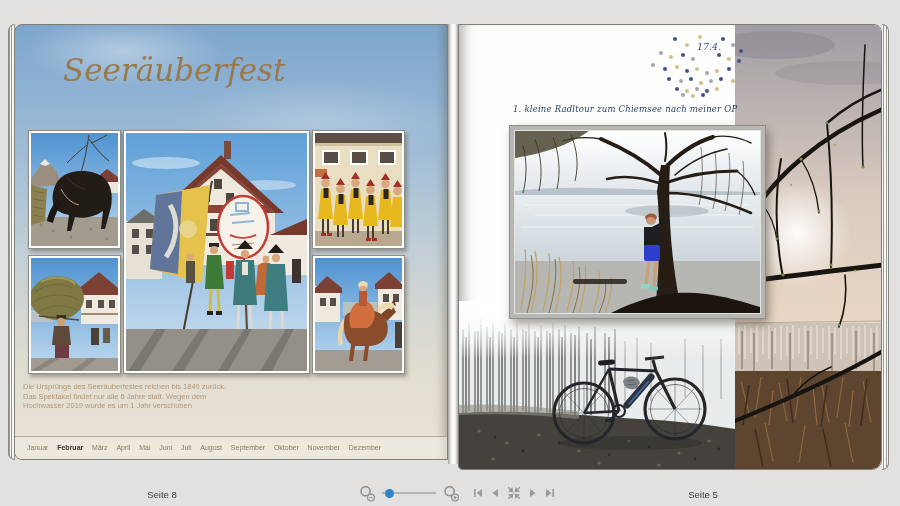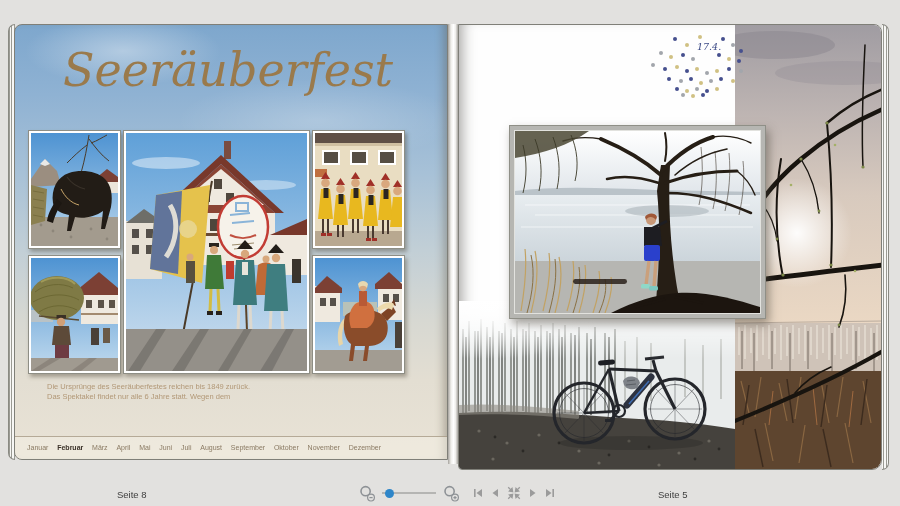--- a/index.html
+++ b/index.html
@@ -25,34 +25,34 @@
 
   .fold { position:absolute; left:440px; top:0; width:10px; height:440px;
     background:linear-gradient(90deg,rgba(105,100,92,.5) 0,#efeeea 30%,#ffffff 55%,#efeeeb 75%,rgba(120,116,108,.55) 100%); }
 
   .page-right { position:absolute; left:450px; top:0; width:424px; height:446px;
     border:1px solid #7f7f78; border-radius:0 8px 10px 4px; overflow:hidden;
     background:#fefefe;
     box-shadow: inset 12px 0 14px -9px rgba(90,88,84,.55); }
 
   
-  .lp-title { position:absolute; left:48px; top:27px; width:256px; text-align:right;
-    font-family:"DejaVu Serif",serif; font-style:italic; font-size:46px; line-height:36px;
+  .lp-title { position:absolute; left:48px; top:27px; width:256px; text-align:left;
+    font-family:"DejaVu Serif",serif; font-style:italic; font-size:31px; line-height:36px;
     color:#9a7a4c; }
   .lp-sub { position:absolute; left:140px; top:73px; width:174px; text-align:right;
     font-size:10px; letter-spacing:1.8px; color:#8d6f49; }
   .photo { position:absolute; background:#fff; padding:2px; border:1px solid #8e8e85;
     box-shadow:1.5px 2.5px 4px rgba(70,60,45,.4); }
   .photo svg { display:block; width:100%; height:100%; }
   #ph1 { left:13px; top:105px; width:93px; height:119px; }
   #ph2 { left:13px; top:230px; width:93px; height:119px; }
   #phc { left:108px; top:105px; width:187px; height:244px; }
   #ph4 { left:297px; top:105px; width:93px; height:119px; }
   #ph5 { left:297px; top:230px; width:93px; height:119px; }
-  .lp-cap { position:absolute; left:32px; top:357px; font-size:7.5px; line-height:9.5px; color:#b29877; }
+  .lp-cap { position:absolute; left:8px; top:357px; font-size:7.5px; line-height:9.5px; color:#b29877; }
   .monthbar { position:absolute; left:0; bottom:0; width:100%; height:23px;
     background:rgba(243,238,228,.55); border-top:1px solid rgba(125,108,82,.5); }
   .months { position:absolute; left:12px; bottom:0; width:354px; height:23px;
     display:flex; align-items:center; justify-content:space-between;
     font-size:7px; color:#8a7a63; }
   .months .active { font-weight:bold; color:#3c332a; }
 
   
   .dots-box { position:absolute; left:192px; top:8px; width:96px; height:64px; z-index:2; }
   .dot { position:absolute; width:4px; height:4px; border-radius:50%; }
@@ -63,21 +63,21 @@
   .tall { position:absolute; left:276px; top:0; width:148px; height:446px; z-index:1; }
   .bike { position:absolute; left:0; top:276px; width:276px; height:170px; z-index:2; }
   .tall svg, .bike svg { display:block; width:100%; height:100%; }
   .big-frame { position:absolute; left:50px; top:100px; width:257px; height:194px; z-index:3;
     border:1px solid #8f8f87; background:#b6b6b2; padding:4px;
     box-shadow:3px 5px 9px rgba(75,70,60,.5); }
   .bf-in { width:100%; height:100%; border:1px solid #e2e2de; overflow:hidden; }
   .bf-in svg { display:block; width:100%; height:100%; }
 
   
-  .plabel { position:absolute; top:489px; width:90px; font-size:9.5px; color:#3e3e3e; }
+  .plabel { position:absolute; top:489px; width:90px; text-align:center; font-size:9.5px; color:#3e3e3e; }
   #pl-left { left:117px; }
   #pl-right { left:658px; }
   .controls { position:absolute; left:356px; top:484px; height:18px; display:flex; align-items:center; }
   .tbtn { border:none; background:none; padding:0; margin:0 2.5px; display:flex; align-items:center;
     justify-content:center; cursor:pointer; }
   .slider { position:relative; width:54px; height:14px; margin:0 4px; cursor:pointer; }
   .slider .track { position:absolute; left:0; right:0; top:6.2px; height:1.6px; background:#b5b5b3; }
   .slider .handle { position:absolute; left:3px; top:2.5px; width:9px; height:9px; border-radius:50%; background:#2e86c9; }
   .navgap { width:7px; }
 </style>
@@ -393,20 +393,21 @@
         <rect x="44" y="33" width="8" height="15" fill="#b85a36"></rect>
         <circle cx="48" cy="29" r="4.2" fill="#d9a87e"></circle>
         <path d="M43,26 C45,22 51,22 53,26 L52,30 C50,27 46,27 44,30 Z" fill="#e8d8b0"></path>
         <rect x="80" y="64" width="7" height="26" fill="#4a4038"></rect>
       </svg>
     </div>
 
     <div class="lp-cap">
       <div>Die Ursprünge des Seeräuberfestes reichen bis 1849 zurück.</div>
       <div>Das Spektakel findet nur alle 6 Jahre statt. Wegen dem</div>
+      <div>Hochwasser 2019 wurde es um 1 Jahr verschoben</div>
     </div>
 
     <div class="monthbar"></div>
     <div class="months">
       <span>Januar</span>
       <span class="active">Februar</span>
       <span>März</span>
       <span>April</span>
       <span>Mai</span>
       <span>Juni</span>
@@ -778,20 +779,21 @@
         <span class="dot" style="left: 34px; top: 56px; background: rgb(208, 193, 131);"></span>
         <span class="dot" style="left: 44px; top: 54px; background: rgb(162, 166, 172);"></span>
         <span class="dot" style="left: 54px; top: 56px; background: rgb(70, 80, 142);"></span>
         <span class="dot" style="left: 64px; top: 54px; background: rgb(208, 193, 131);"></span>
         <span class="dot" style="left: 30px; top: 60px; background: rgb(162, 166, 172);"></span>
         <span class="dot" style="left: 40px; top: 61px; background: rgb(208, 193, 131);"></span>
         <span class="dot" style="left: 50px; top: 60px; background: rgb(70, 80, 142);"></span>
       </div>
 
     <div class="note">
+      <div>1. kleine Radltour zum Chiemsee nach meiner OP</div>
     </div>
   </div>
 </div>
 
 <span class="plabel" id="pl-left">Seite 8</span>
 <span class="plabel" id="pl-right">Seite 5</span>
 
 <div class="controls">
   <button class="tbtn" aria-label="zoom out">
     <svg width="17" height="17" viewBox="0 0 17 17">

